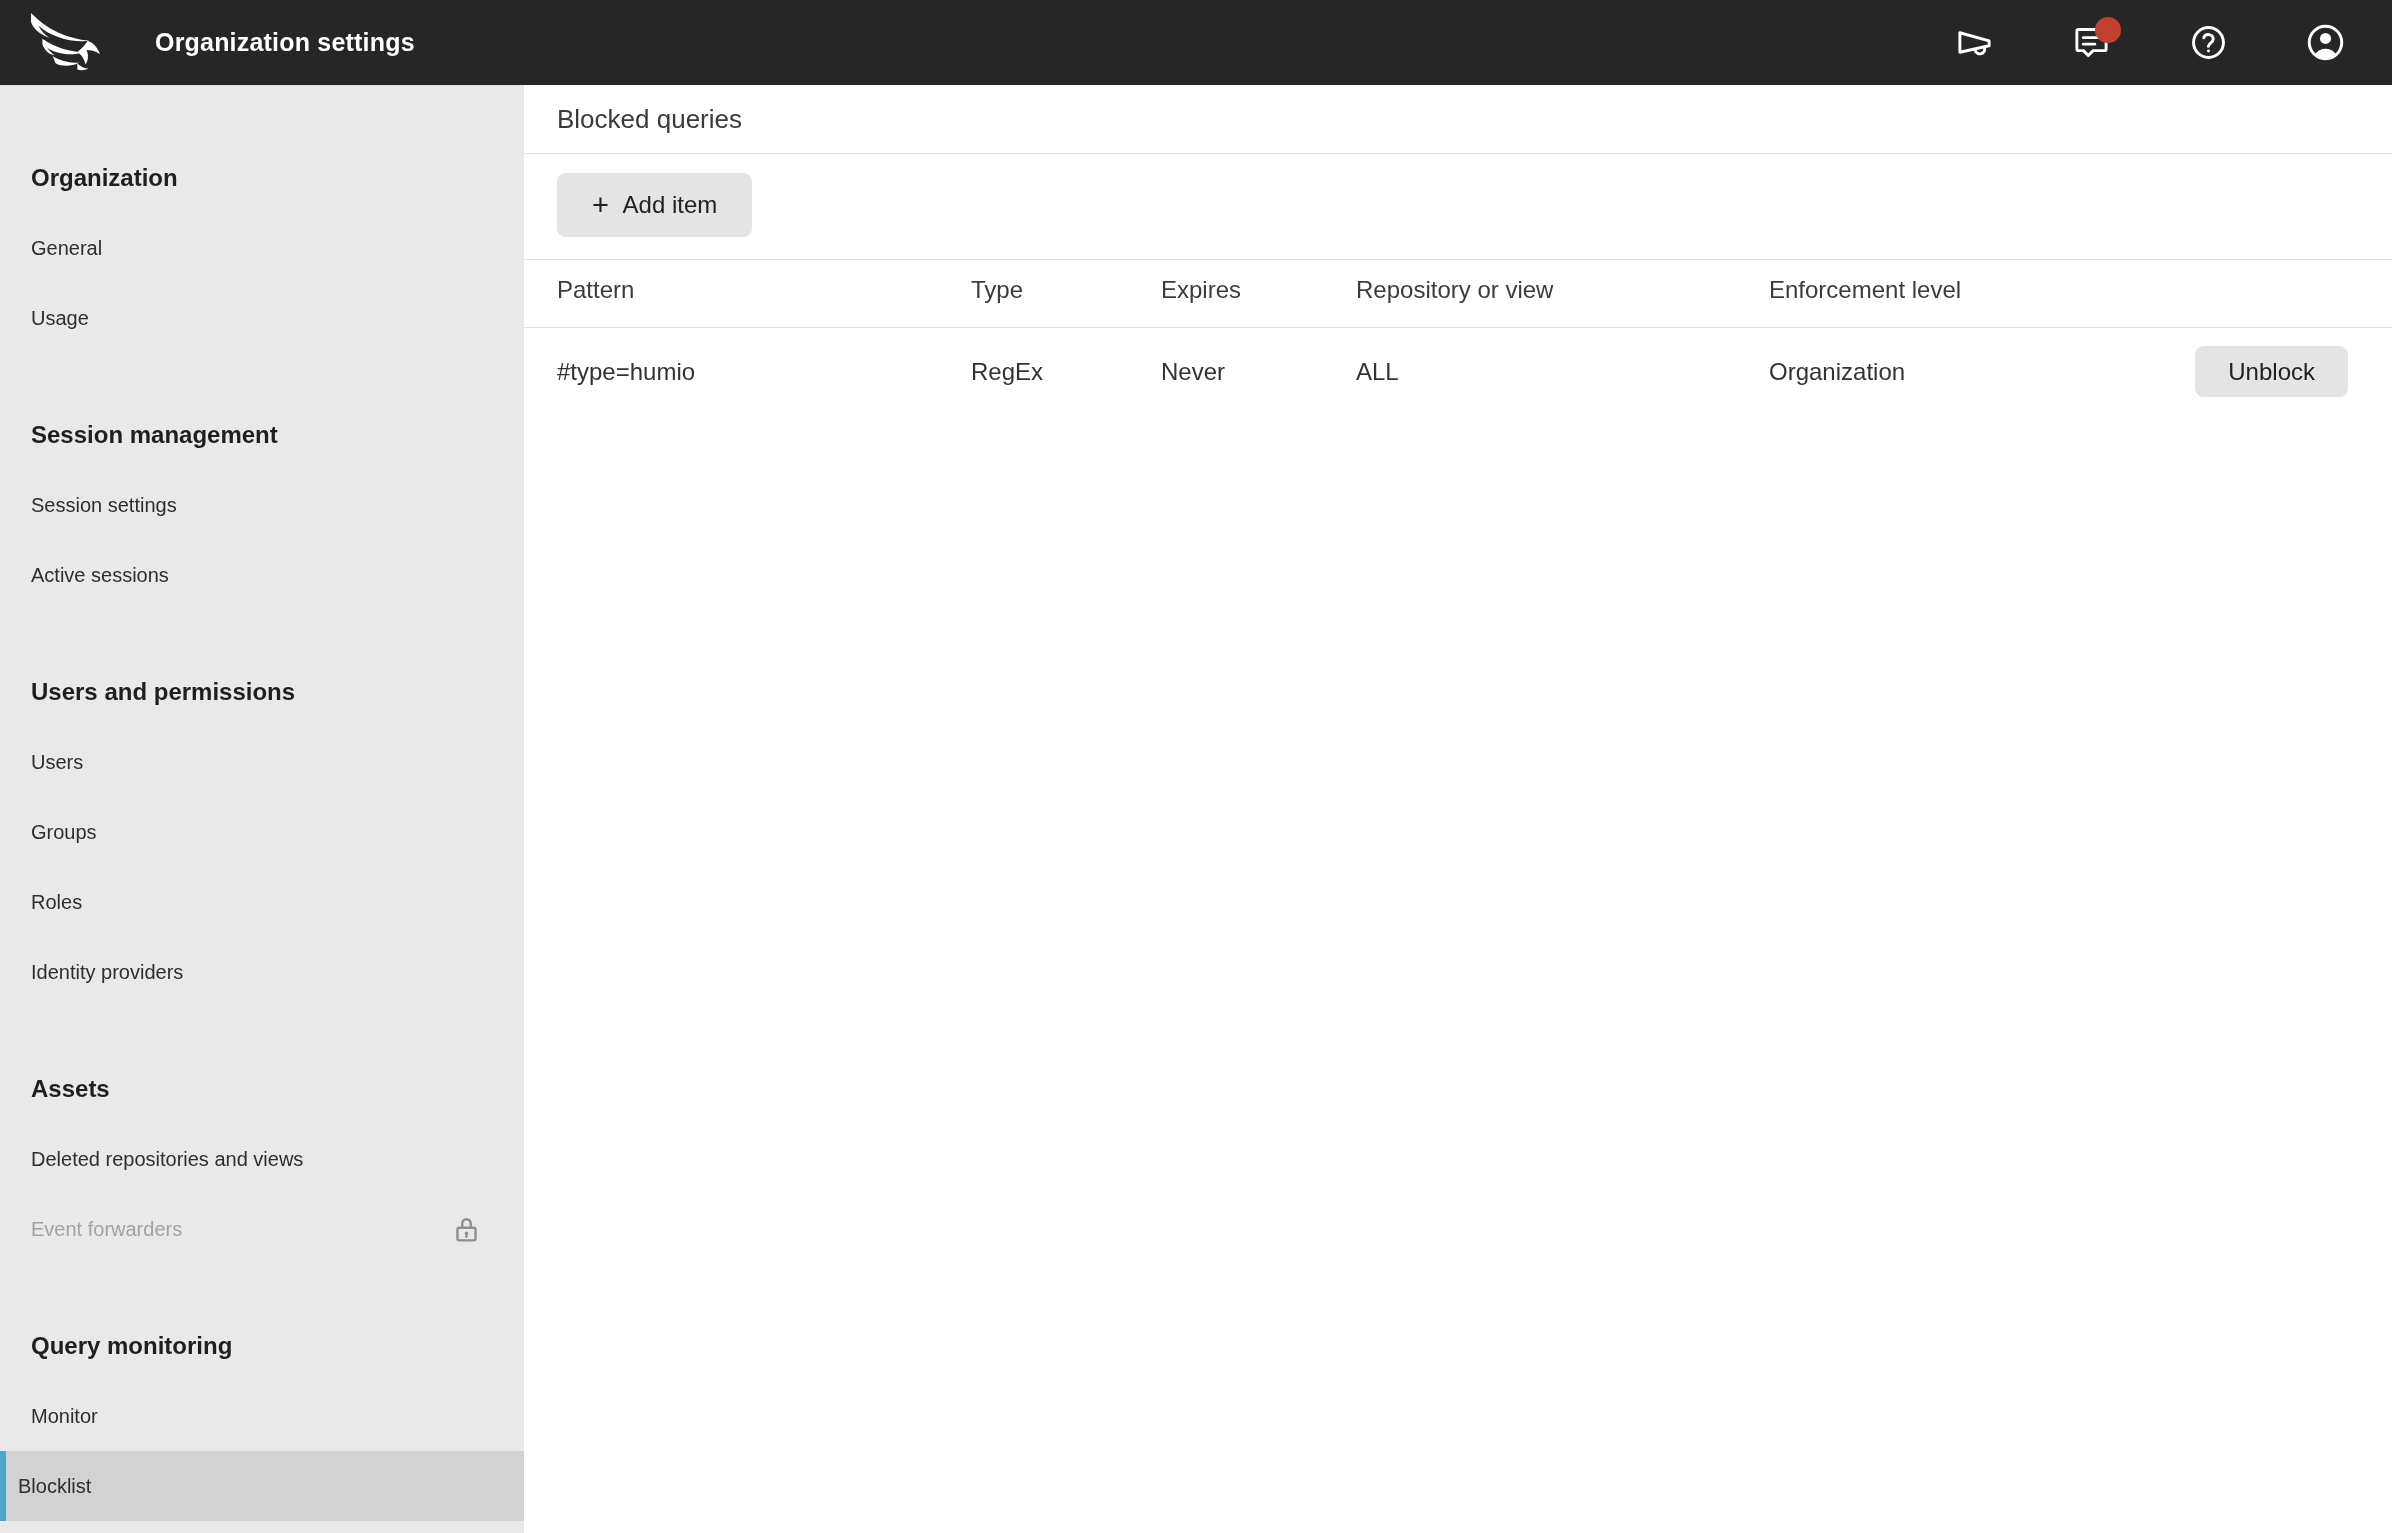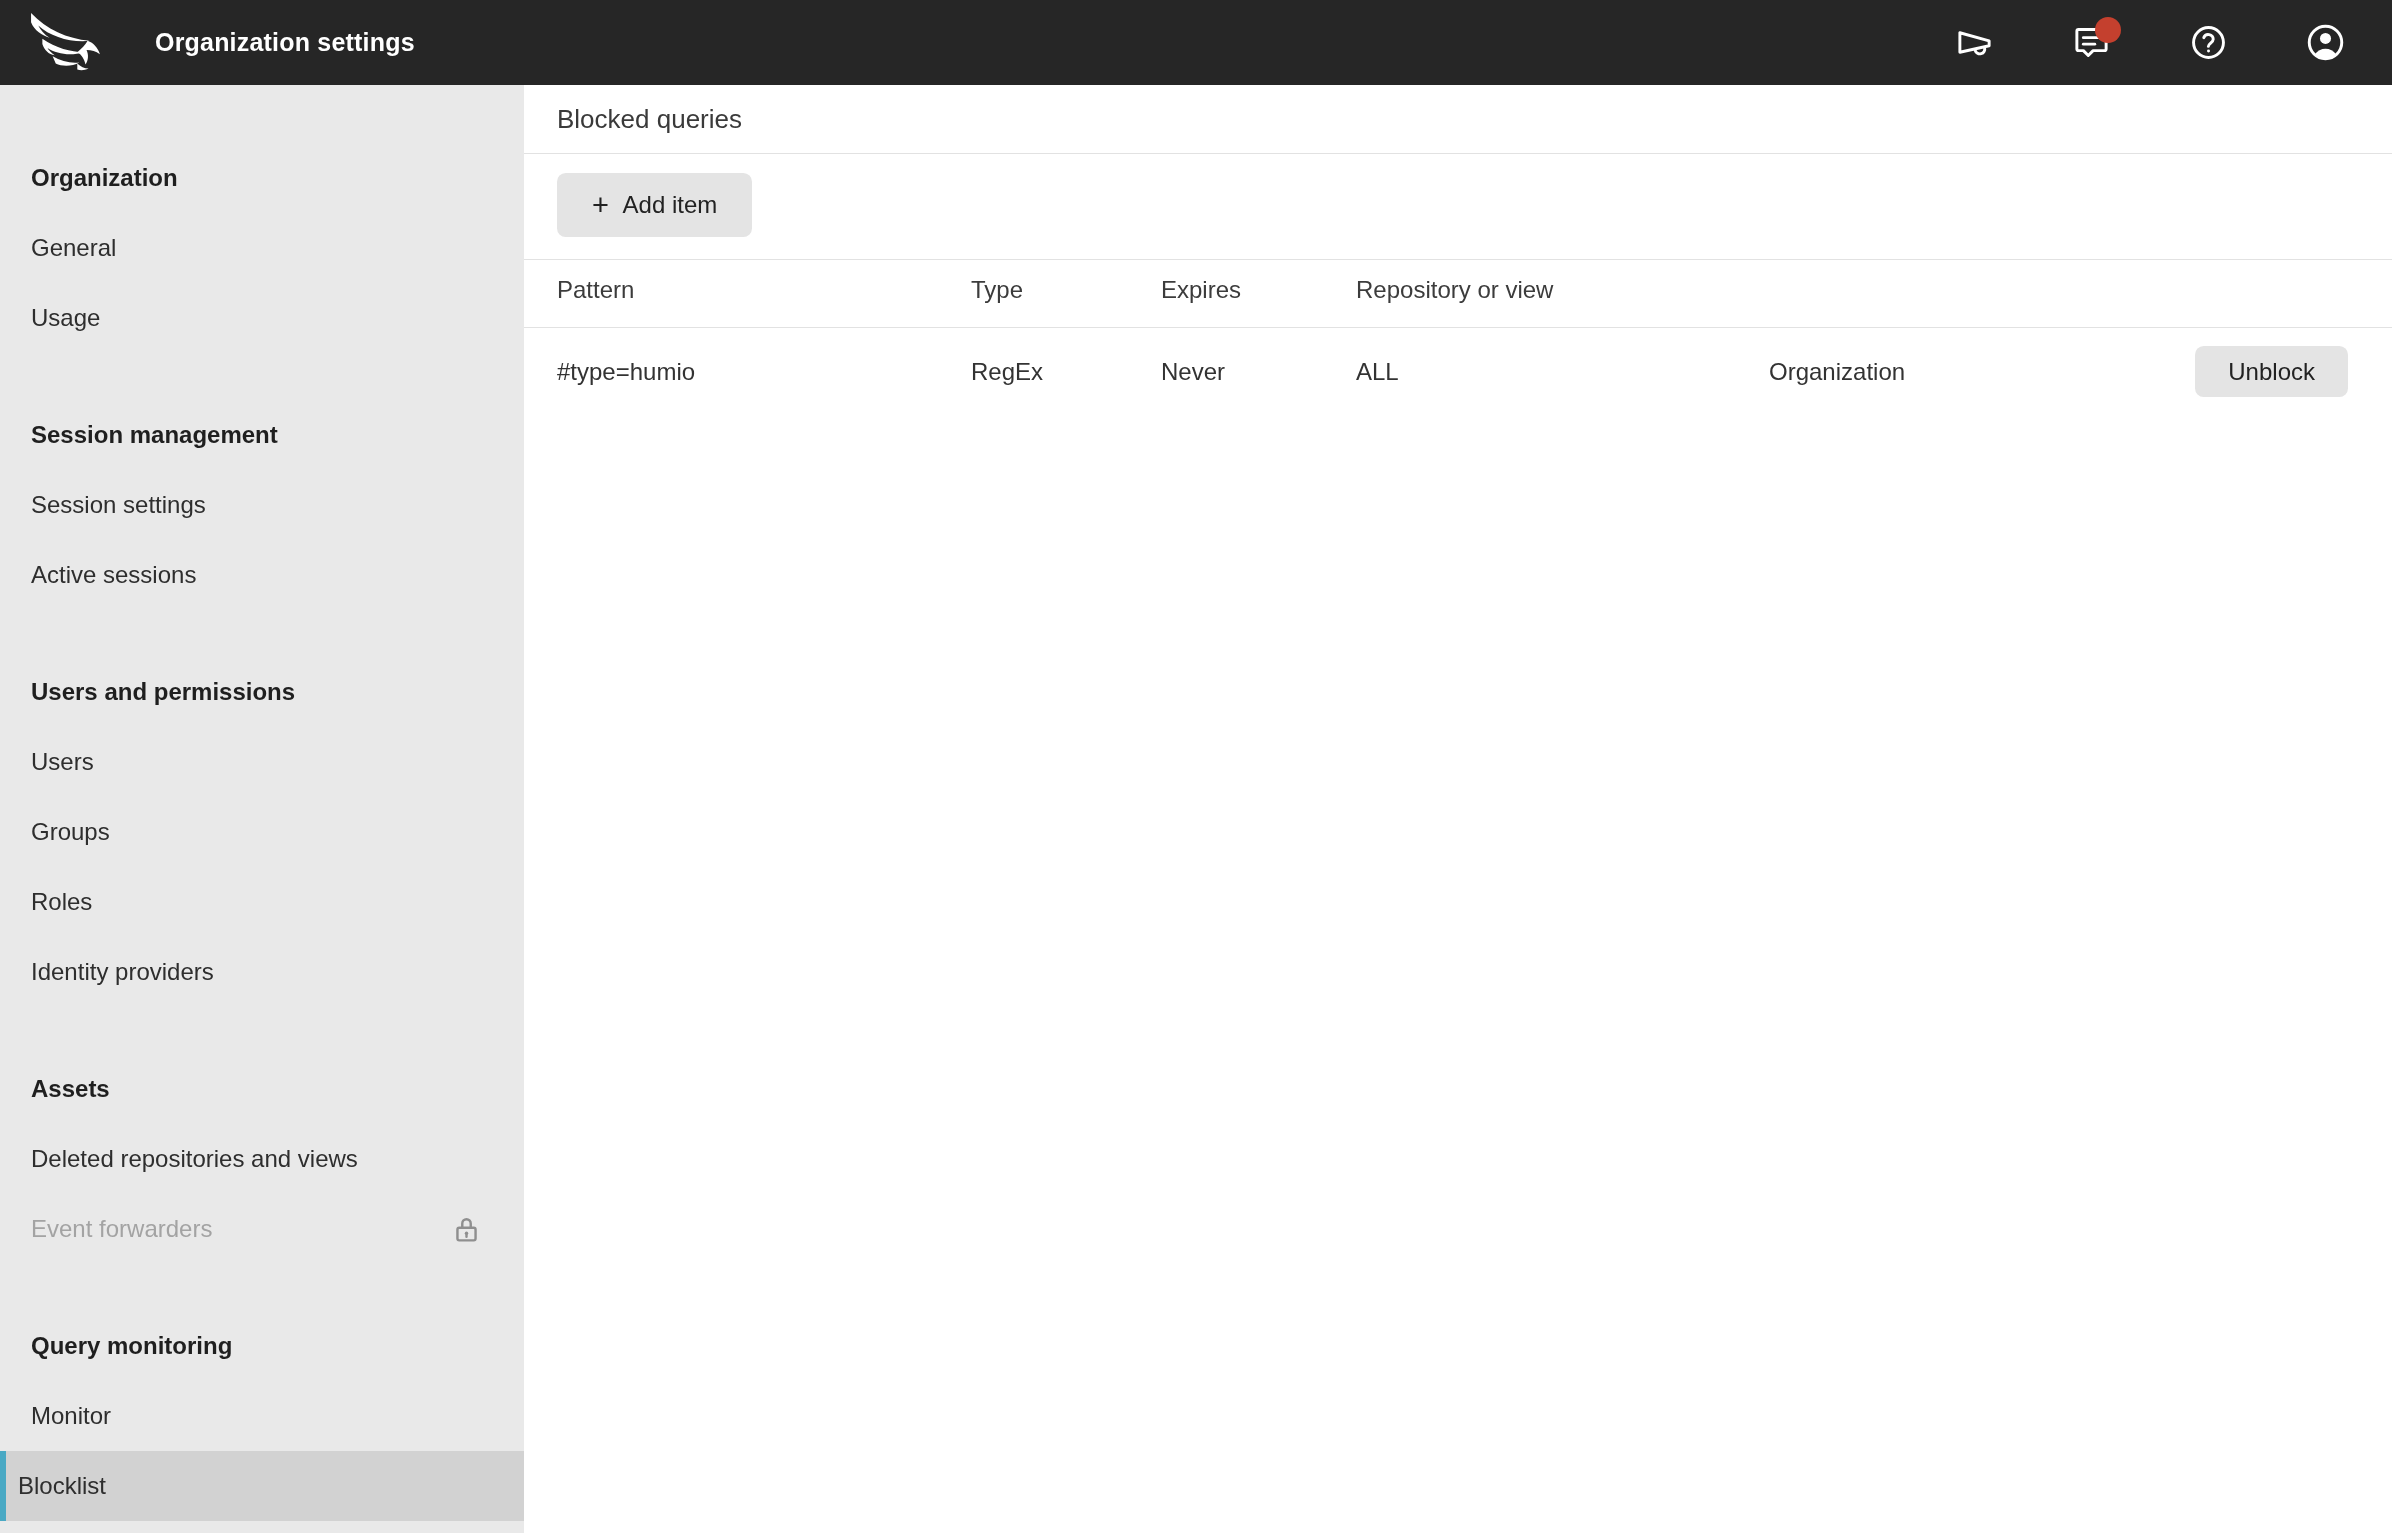--- a/index.html
+++ b/index.html
@@ -58,21 +58,21 @@
     padding-top:58px;overflow:hidden;
   }
   .nav-section{margin-top:47px;}
   .nav-section:first-child{margin-top:0;}
   .nav-header{
     height:70px;display:flex;align-items:center;
     padding-left:31px;font-size:24px;font-weight:bold;color:var(--text_heading);
   }
   .nav-item{
     height:70px;display:flex;align-items:center;
-    padding-left:31px;font-size:24px;color:#2e2e2e;cursor:pointer;
+    padding-left:31px;font-size:20px;color:#2e2e2e;cursor:pointer;
   }
   .nav-item.selected{
     background:var(--sidebar_selected_bg);
     border-left:6.8px solid var(--accent_teal);
     padding-left:12px;
   }
   .nav-item.disabled{color:var(--text_muted);cursor:default;}
   .lock-icon{margin-left:auto;margin-right:43px;display:flex;}
   .lock-icon svg{width:29px;height:31px;stroke:#8f8f8f;fill:none;stroke-width:2;stroke-linecap:round;stroke-linejoin:round;}
 
@@ -222,20 +222,21 @@
         <span>Add item</span>
       </button>
     </div>
 
     <div class="table">
       <div class="thead">
         <div class="cell">Pattern</div>
         <div class="cell">Type</div>
         <div class="cell">Expires</div>
         <div class="cell">Repository or view</div>
+        <div class="cell">Enforcement level</div>
         <div class="cell"></div>
       </div>
 
       <div class="trow">
         <div class="cell">#type=humio</div>
         <div class="cell">RegEx</div>
         <div class="cell">Never</div>
         <div class="cell">ALL</div>
         <div class="cell">Organization</div>
         <button class="btn btn-unblock">Unblock</button>

